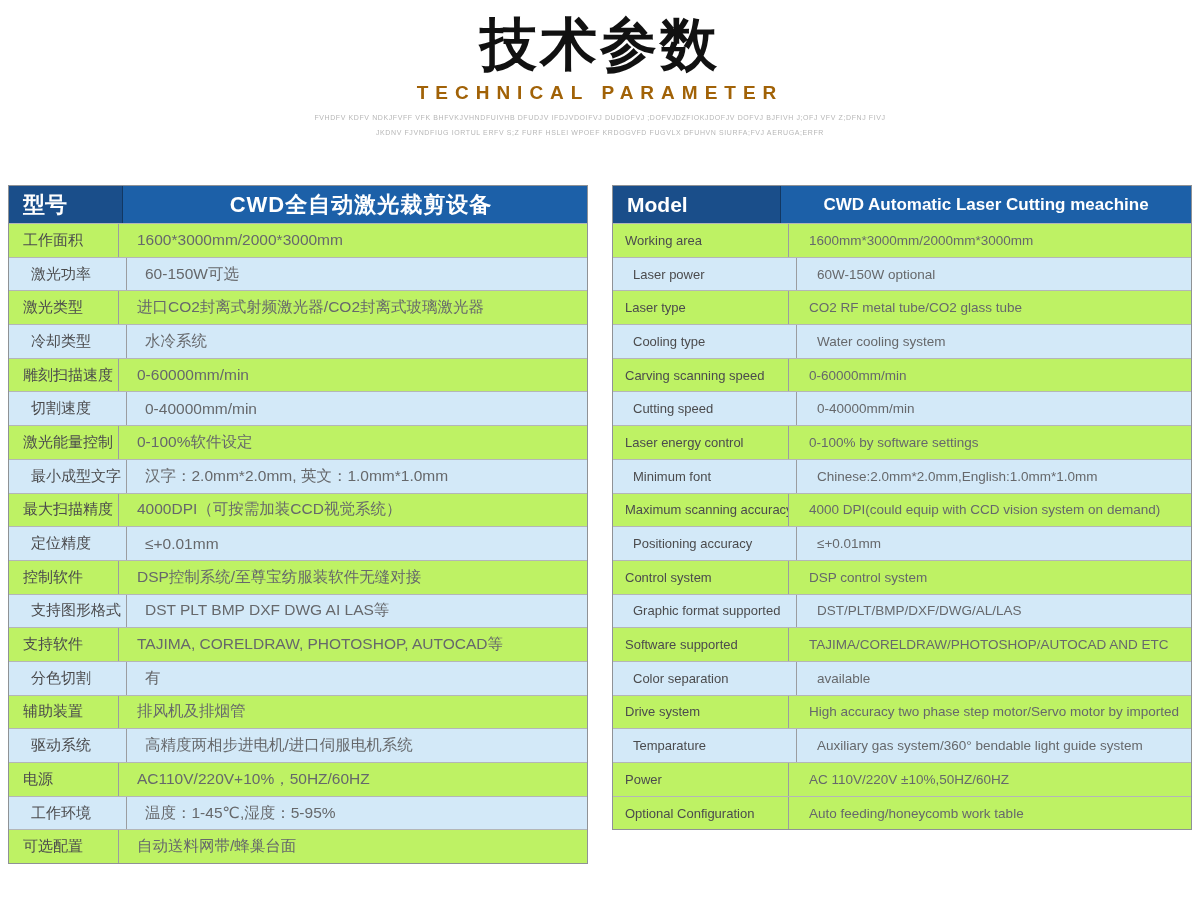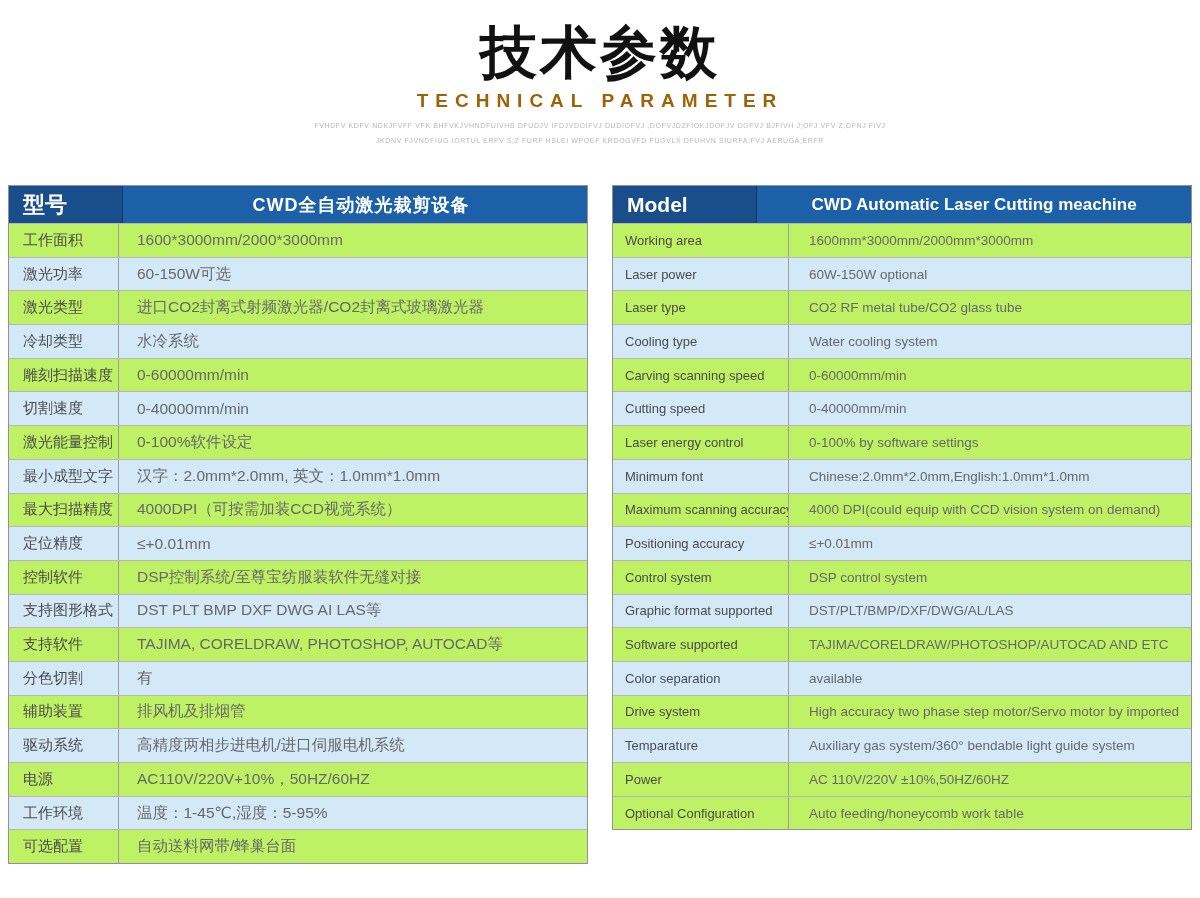--- a/index.html
+++ b/index.html
@@ -2,21 +2,21 @@
 <html style="--header-label-bg: #1a4e8a; --header-value-bg: #1c60a8; --row-alt-bg: #d3e9f8; --label-text: #4b4b4d; --value-text: #66686b;"><head>
 <meta charset="utf-8">
 <style>
   html,body{margin:0;padding:0;}
   body{
     width:1200px;height:898px;background:#ffffff;position:relative;overflow:hidden;
     font-family:"Liberation Sans","DejaVu Sans",sans-serif;
     -webkit-font-smoothing:antialiased;
   }
   
-  .title-block{position:absolute;top:20px;left:0;width:1200px;text-align:center;}
+  .title-block{position:absolute;top:12px;left:0;width:1200px;text-align:center;}
   .title-cn{
     font-size:57px;font-weight:900;color:#111111;letter-spacing:3px;
     line-height:1.15;margin:0;
   }
   .title-en{
     font-size:19px;font-weight:700;color:#a16207;letter-spacing:7px;margin-top:4px;
   }
   .gibberish{
     font-size:7px;color:#b7b7b7;letter-spacing:.6px;line-height:15px;margin-top:6px;
     white-space:nowrap;
@@ -35,28 +35,28 @@
   .thead .h-label{
     background:var(--header-label-bg);color:#ffffff;display:flex;align-items:center;
     padding-left:14px;box-sizing:border-box;border-right:1px solid rgba(0,0,0,.28);
     font-weight:700;
   }
   .thead .h-value{
     background:var(--header-value-bg);color:#ffffff;display:flex;align-items:center;
     justify-content:center;flex:1;font-weight:700;
   }
   .left .h-label{width:114px;font-size:22px;}
-  .left .h-value{font-size:18px;letter-spacing:1px;padding-left:12px;}
-  .right .h-label{width:144px;font-size:21px;font-weight:700;}
+  .left .h-value{font-size:22px;letter-spacing:1px;padding-left:12px;}
+  .right .h-label{width:168px;font-size:21px;font-weight:700;}
   .right .h-value{font-size:17px;}
   .row{
     display:flex;height:33.7px;align-items:stretch;border-top:1px solid #b4b6b8;
     background:#bef264;box-sizing:border-box;
   }
-  .row.alt{background:var(--row-alt-bg);}
+  .row.alt{background:var(--row-alt-bg);padding-left:8px;}
   .cell{display:flex;align-items:center;box-sizing:border-box;overflow:hidden;white-space:nowrap;}
   .cell.label{
     border-right:1px solid #9b9da0;color:var(--label-text);
   }
   .cell.value{flex:1;color:var(--value-text);}
   .left .cell.label{width:110px;padding-left:14px;font-size:15px;}
   .left .cell.value{padding-left:18px;font-size:15.5px;}
   .right .cell.label{width:176px;padding-left:12px;font-size:13px;}
   .right .cell.value{padding-left:20px;font-size:13.5px;}
 </style>

